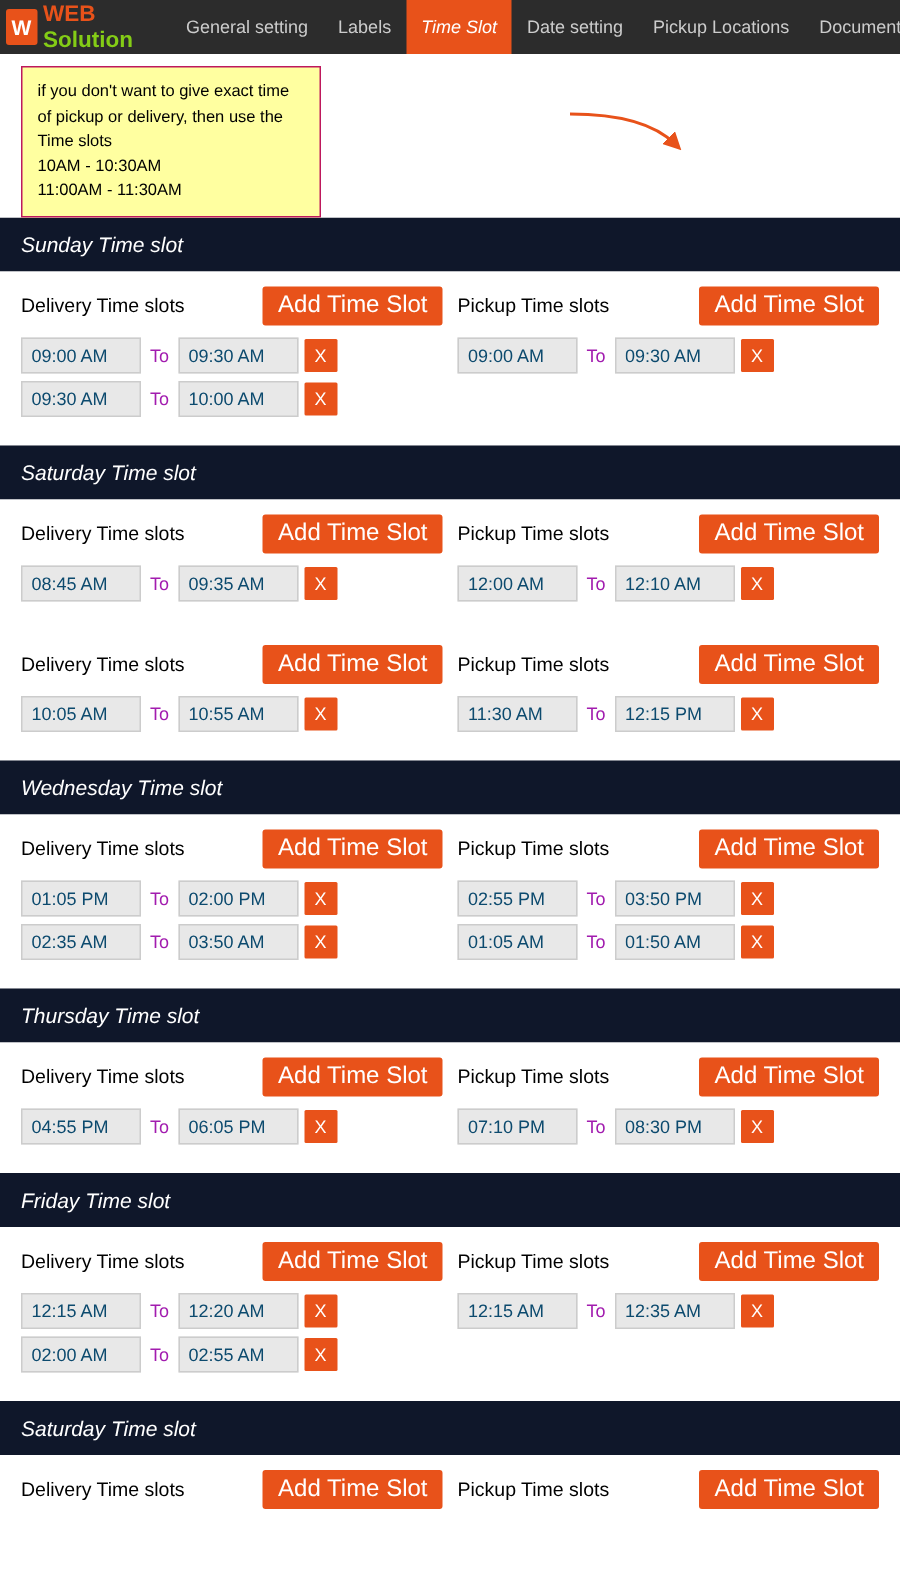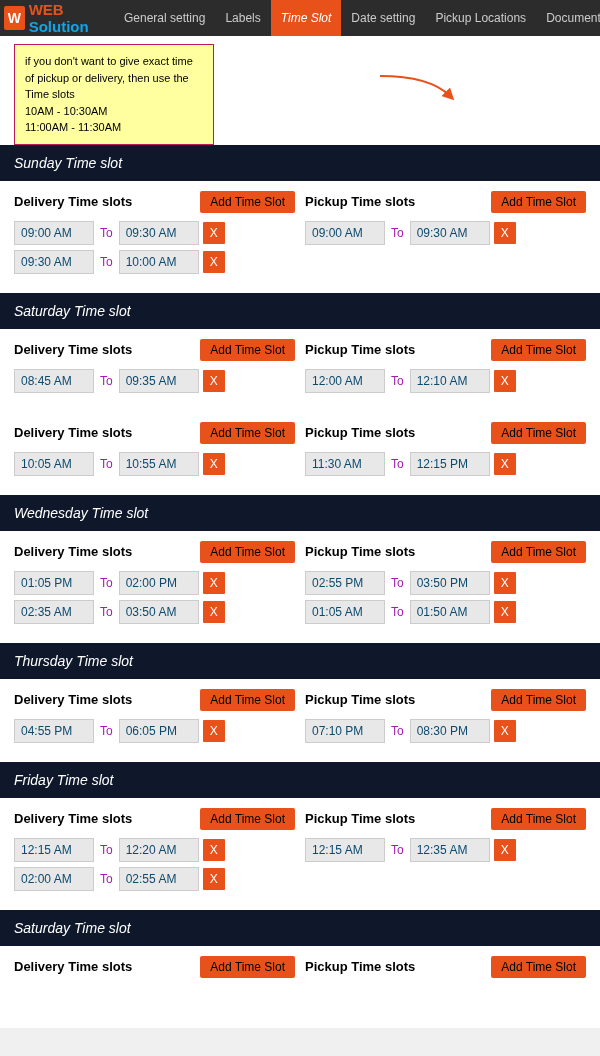--- a/index.html
+++ b/index.html
@@ -85,30 +85,30 @@
     .day-body {
       background: white;
       padding: 10px 14px 14px;
     }
     .slot-row-header {
       display: flex;
       align-items: center;
       margin-bottom: 8px;
     }
     .slot-label {
-      font-weight: bold;
+      font-weight: normal;
       font-size: 13px;
       flex: 1;
     }
     .add-btn {
       background: #e8521a;
-      color: #000000;
+      color: #ffffff;
       border: none;
       padding: 4px 10px;
-      font-size: 12px;
+      font-size: 16px;
       cursor: pointer;
       border-radius: 2px;
     }
 
     .two-col {
       display: flex;
       gap: 10px;
     }
     .slot-col {
       flex: 1;
@@ -164,21 +164,21 @@
       right: 140px;
       top: 30px;
     }
   </style>
 </head>
 <body>
 
 <nav class="navbar">
   <div class="navbar-brand">
     <div class="logo-icon">W</div>
-    <span><span style="color:#e8521a">WEB</span><span style="color:#0ea5e9"> Solution</span></span>
+    <span><span style="color:#e8521a">WEB</span><span style="color:#84cc16"> Solution</span></span>
   </div>
   <div class="nav-tabs">
     <div class="nav-tab">General setting</div>
     <div class="nav-tab">Labels</div>
     <div class="nav-tab active">Time Slot</div>
     <div class="nav-tab">Date setting</div>
     <div class="nav-tab">Pickup Locations</div>
     <div class="nav-tab-right">Documentation</div>
   </div>
 </nav>

